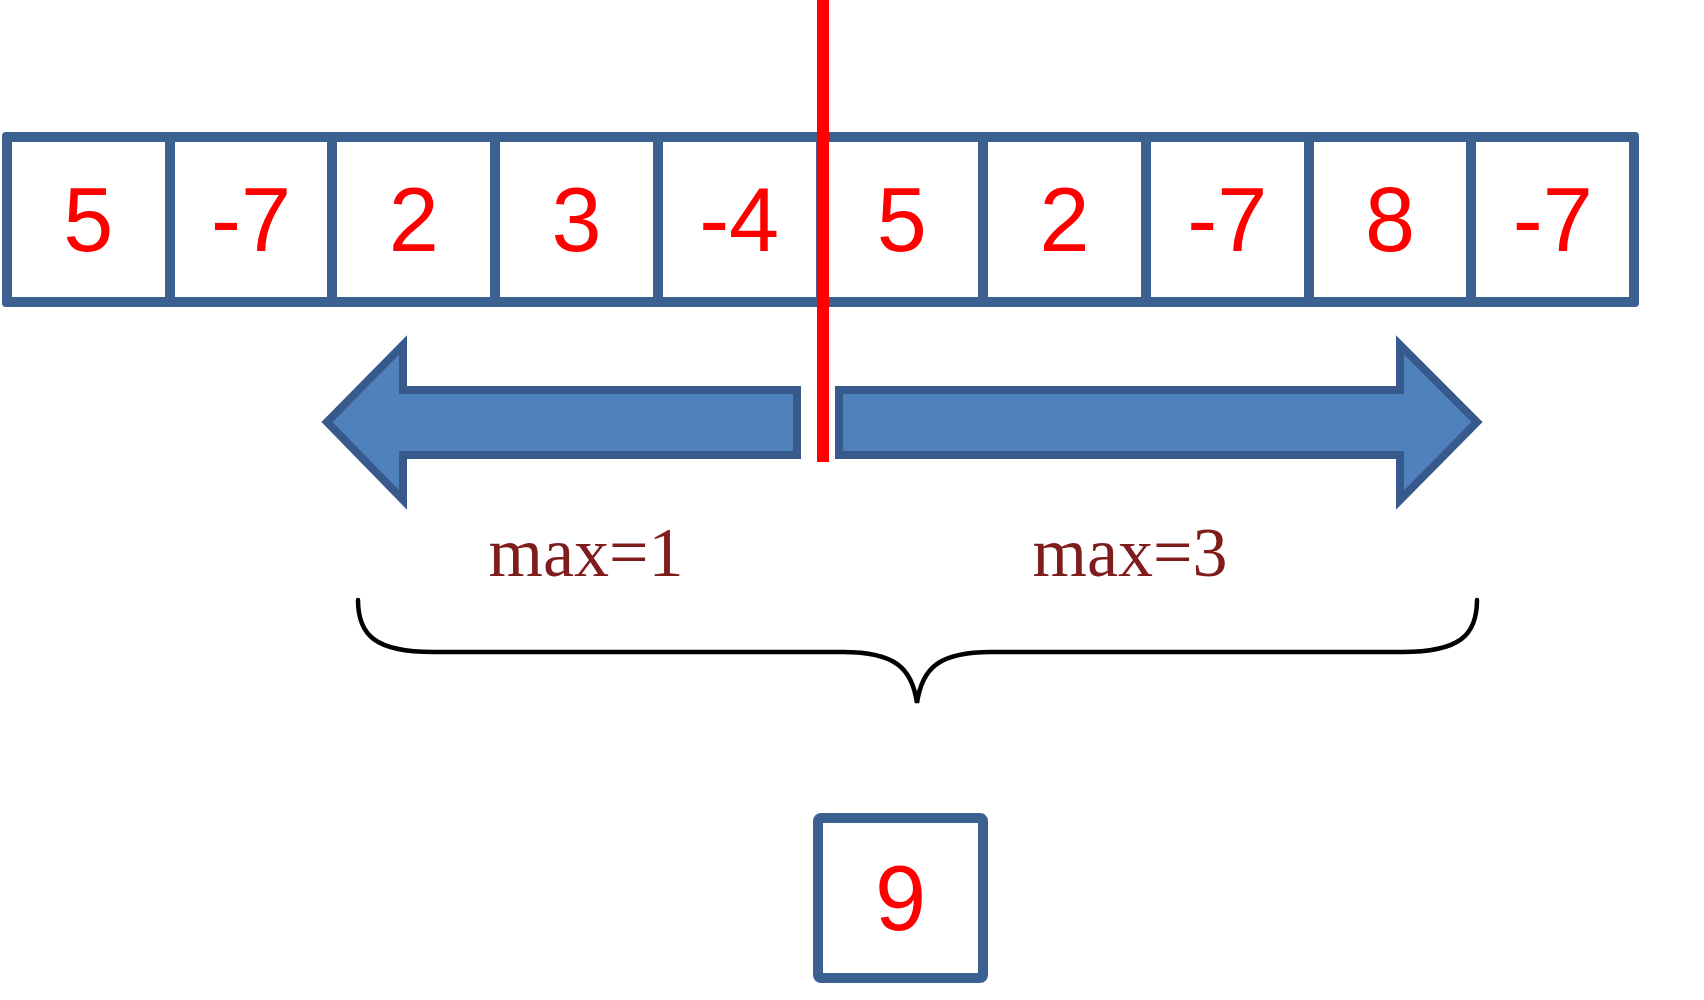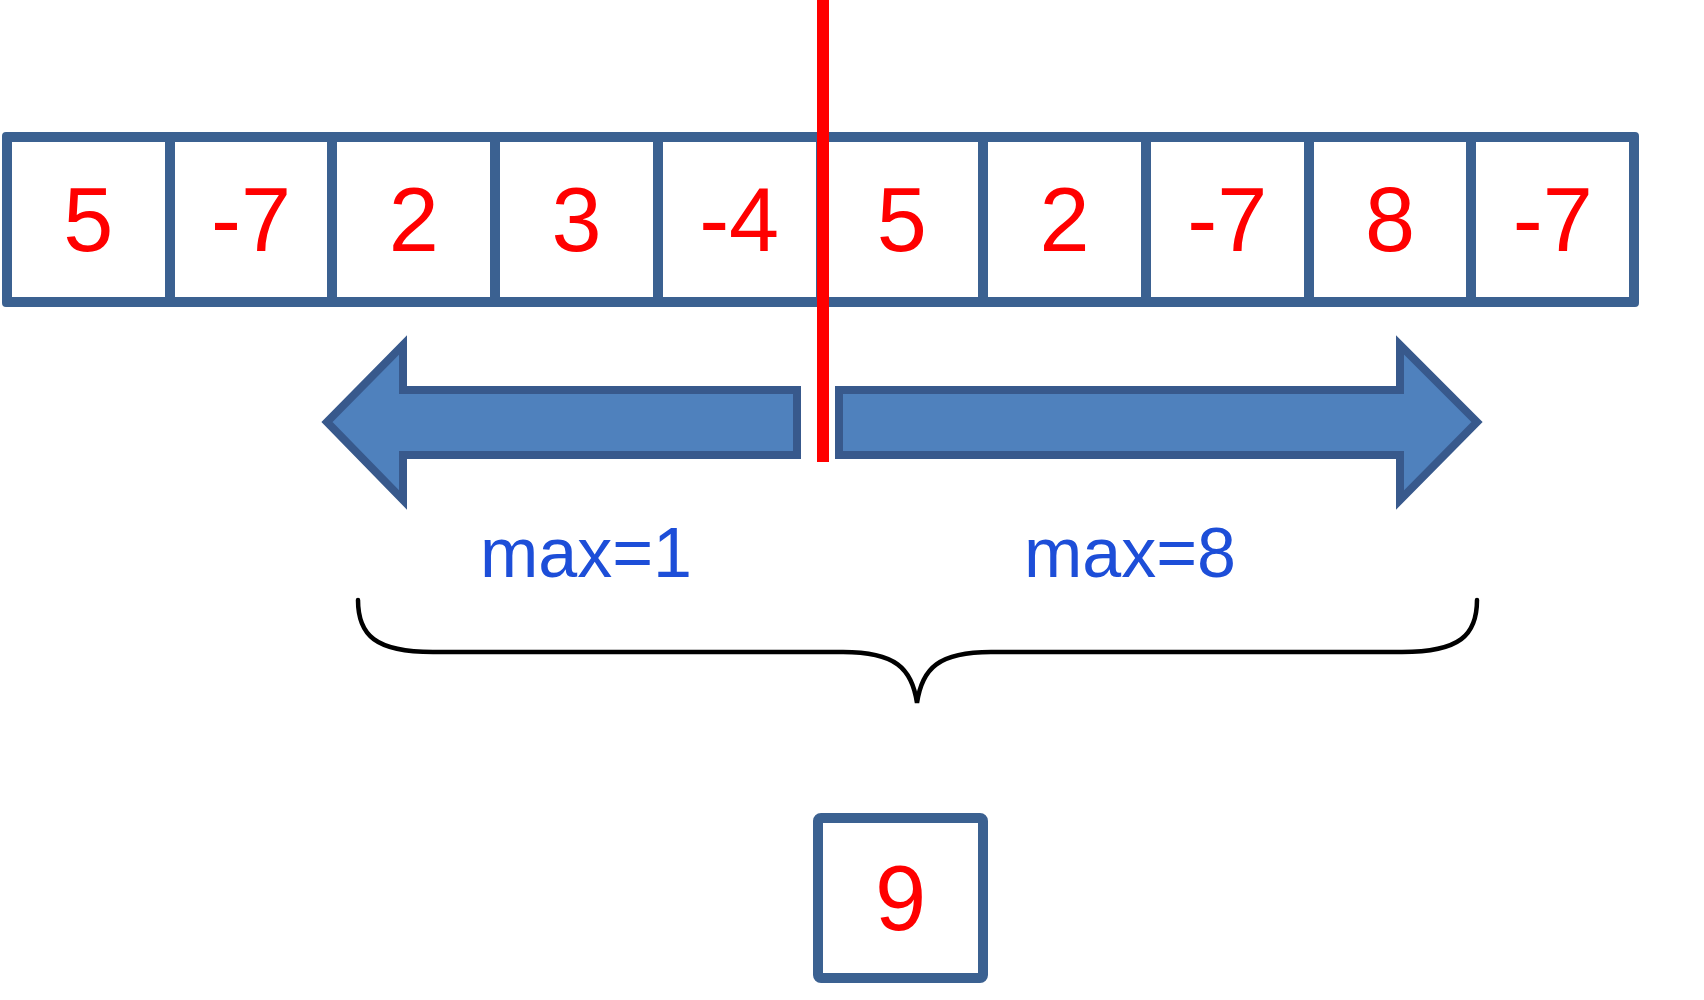--- a/index.html
+++ b/index.html
@@ -48,23 +48,23 @@
   }
   
   #overlay{
     position:absolute;left:0;top:0;width:1704px;height:1000px;
     z-index:3;
   }
   
   .mono-label{
     position:absolute;
     transform:translateX(-50%);
-    font-family:Liberation Sans, sans-serif;
+    font-family:Liberation Serif, serif;
     font-size:70px;line-height:1;
-    color:#1d4ed8;
+    color:#7f1d1d;
     white-space:nowrap;
   }
   #left-max-label{left:586px;top:518px;}
   #right-max-label{left:1130px;top:518px;}
   #combined-max-label{left:898px;top:728px;}
   
   #result-box{
     position:absolute;left:813px;top:813px;
     width:175px;height:170px;
     box-sizing:border-box;
@@ -120,20 +120,20 @@
 
   <svg id="overlay" width="1704" height="1000" viewBox="0 0 1704 1000" xmlns="http://www.w3.org/2000/svg">
     <polygon points="327,422 403,345 403,390 797,390 797,455 403,455 403,500" fill="var(--arrow-fill)" stroke="var(--arrow-stroke)" stroke-width="8" stroke-linejoin="miter"></polygon>
     <polygon points="1477,422 1400,345 1400,390 839,390 839,455 1400,455 1400,500" fill="var(--arrow-fill)" stroke="var(--arrow-stroke)" stroke-width="8" stroke-linejoin="miter"></polygon>
     <path d="M 358 600 C 358 635 375 652 433 652 L 843 652 C 895 652 912 668 917 703
              C 922 668 939 652 991 652 L 1402 652 C 1460 652 1477 635 1477 600" fill="none" stroke="var(--brace-black)" stroke-width="4.5" stroke-linecap="round"></path>
   </svg>
 
   <div id="left-max-label" class="mono-label">max=1</div>
 
-  <div id="right-max-label" class="mono-label">max=8</div>
+  <div id="right-max-label" class="mono-label">max=3</div>
 
 
   <div id="result-box">
     <span>9</span>
   </div>
 
 </div>
 
 </body></html>

